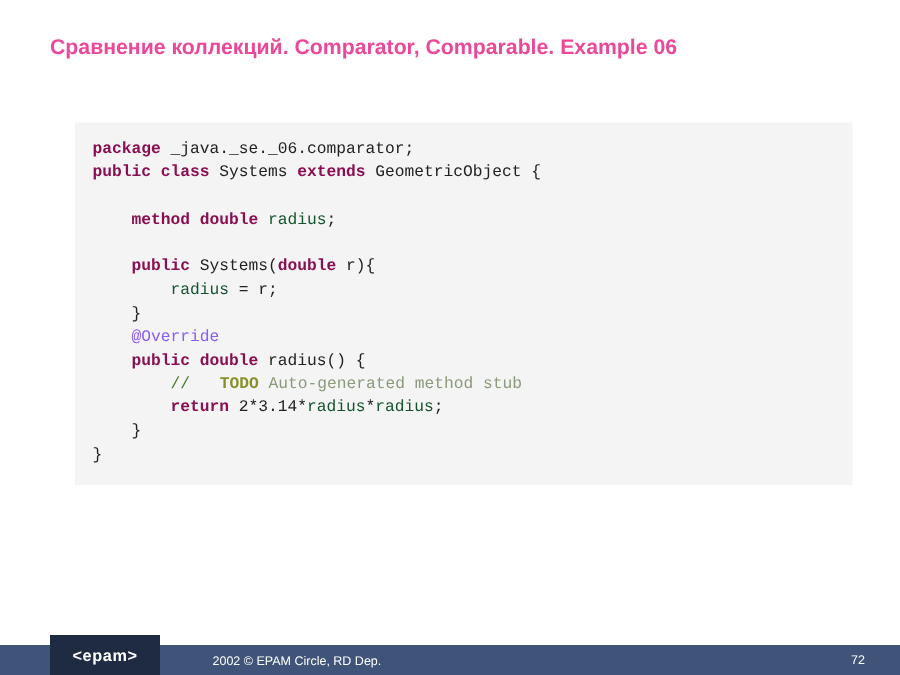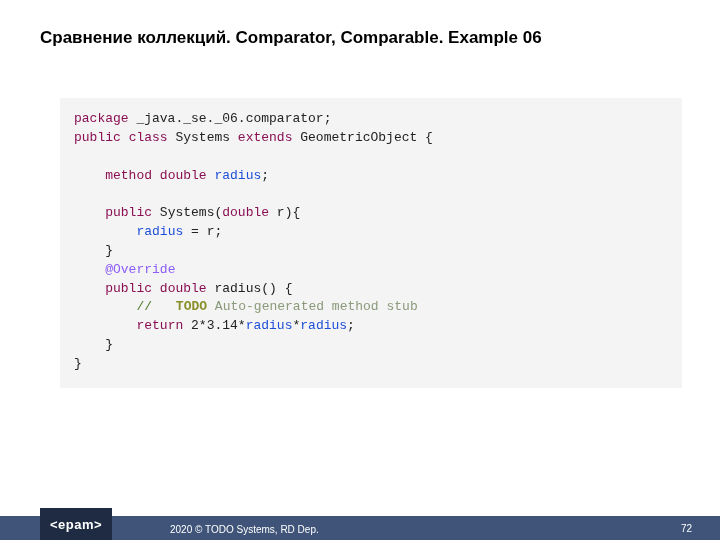--- a/index.html
+++ b/index.html
@@ -10,55 +10,55 @@
     font-family: Verdana, Geneva, sans-serif;
     position: relative;
     overflow: hidden;
   }
   .title {
     position: absolute;
     top: 28px;
     left: 40px;
     font-size: 17px;
     font-weight: bold;
-    color: #000000;
+    color: #ec4899;
     font-family: Verdana, Geneva, sans-serif;
   }
   .code-block {
     position: absolute;
     top: 98px;
     left: 60px;
     right: 38px;
     background: #f4f4f4;
     padding: 12px 14px 14px 14px;
     font-family: "Courier New", Courier, monospace;
     font-size: 13px;
     line-height: 1.45;
     color: #222;
     white-space: pre;
   }
-  .kw { color: #8a0f52; font-weight: normal; }
-  .fld { color: #1d4ed8; }
+  .kw { color: #8a0f52; font-weight: bold; }
+  .fld { color: #14532d; }
   .ann { color: #8b5cf6; }
   .cm-prefix { color: #4a7a2a; }
   .cm-kw { color: #8a8f2a; font-weight: bold; margin-left: 16px; }
   .cm-rest { color: #8a9a7a; }
   .footer {
     position: absolute;
     bottom: 0;
     left: 0;
     right: 0;
     height: 24px;
     background: #3f5478;
   }
   .logo-box {
     position: absolute;
     left: 40px;
     bottom: 0;
-    width: 72px;
+    width: 88px;
     height: 32px;
     background: #1e2b42;
     color: #ffffff;
     display: flex;
     align-items: center;
     justify-content: center;
     font-family: Arial, sans-serif;
     font-size: 13px;
     font-weight: bold;
     letter-spacing: 0.5px;
@@ -96,14 +96,14 @@
     <span>}</span>
     <span class="ann">@Override</span>
     <span class="kw">public</span> <span class="kw">double</span><span> radius() {</span>
         <span class="cm-prefix">// </span><span class="cm-kw">TODO</span><span class="cm-rest"> Auto-generated method stub</span>
         <span class="kw">return</span><span> 2*3.14*</span><span class="fld">radius</span><span>*</span><span class="fld">radius</span><span>;</span>
     <span>}</span>
 <span>}</span></div>
 
 <div class="footer"></div>
 <div class="logo-box">&lt;epam&gt;</div>
-<div class="footer-text"><span>2020 </span><span class="cpy">©</span><span> TODO Systems, RD Dep.</span></div>
+<div class="footer-text"><span>2002 </span><span class="cpy">©</span><span> EPAM Circle, RD Dep.</span></div>
 <div class="page-num">72</div>
 
 </body></html>

